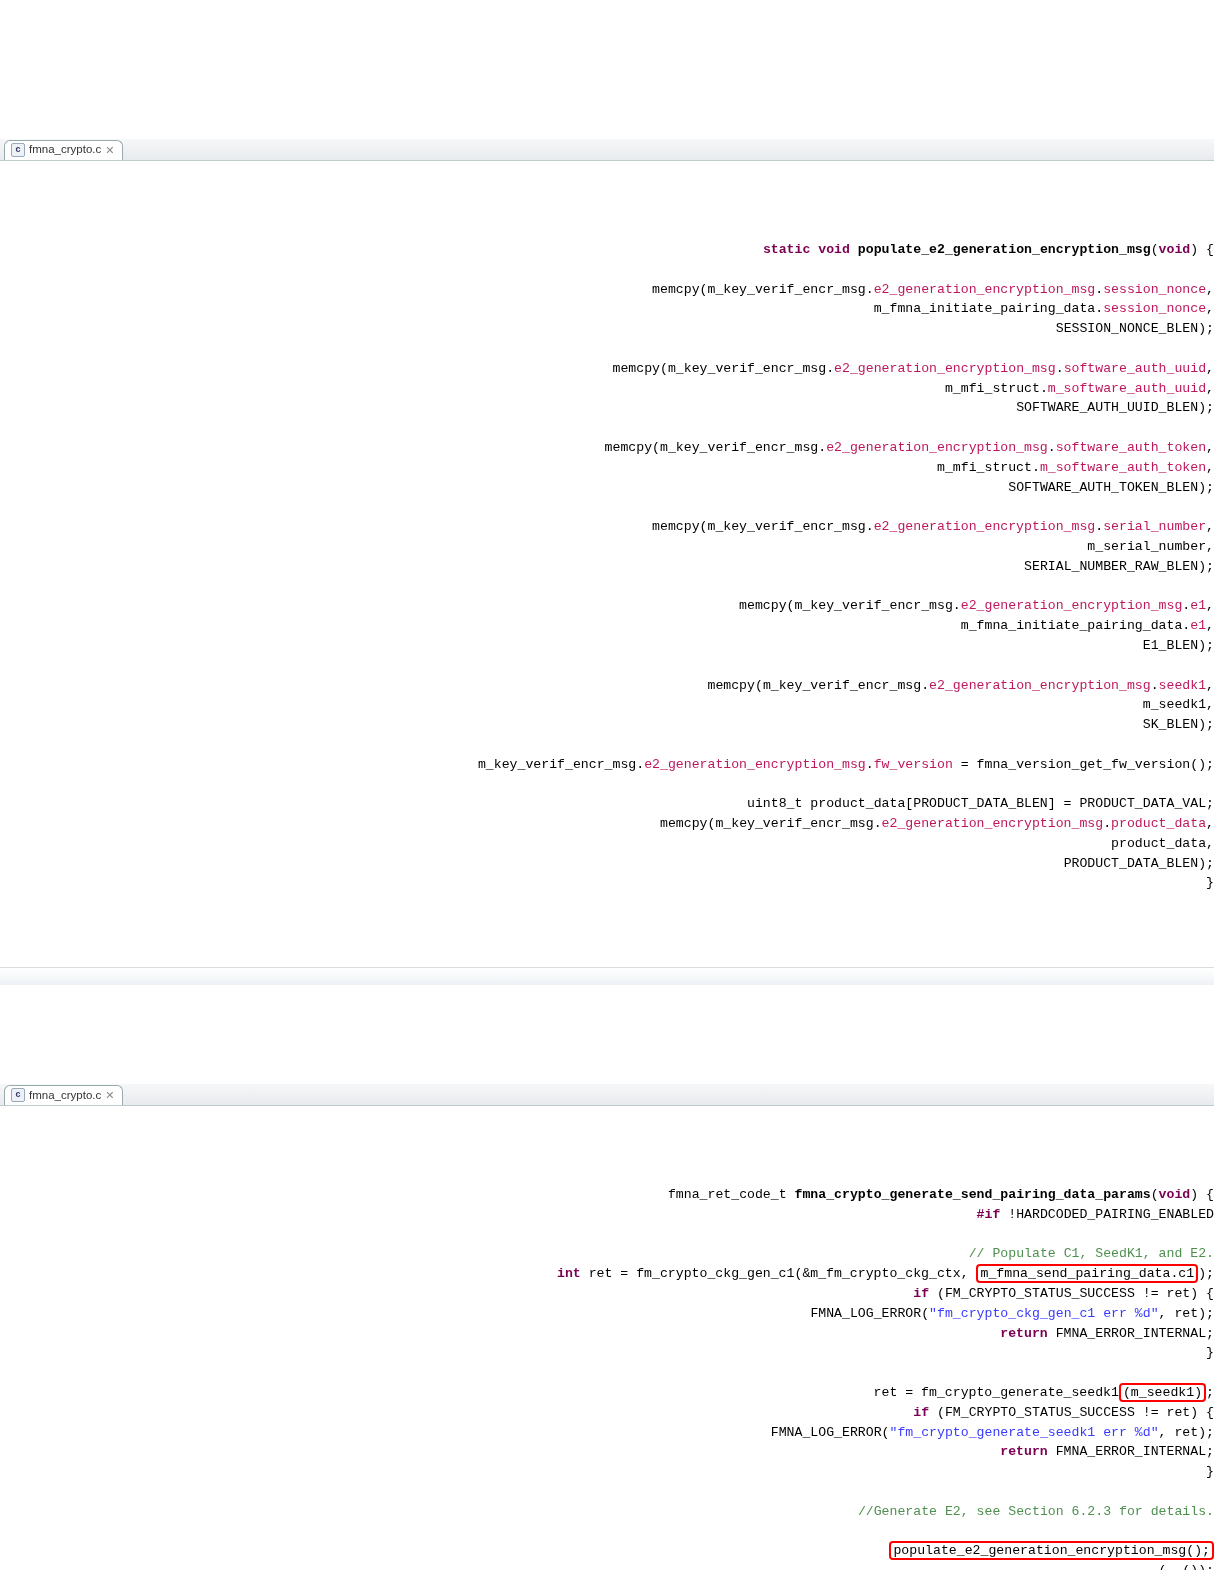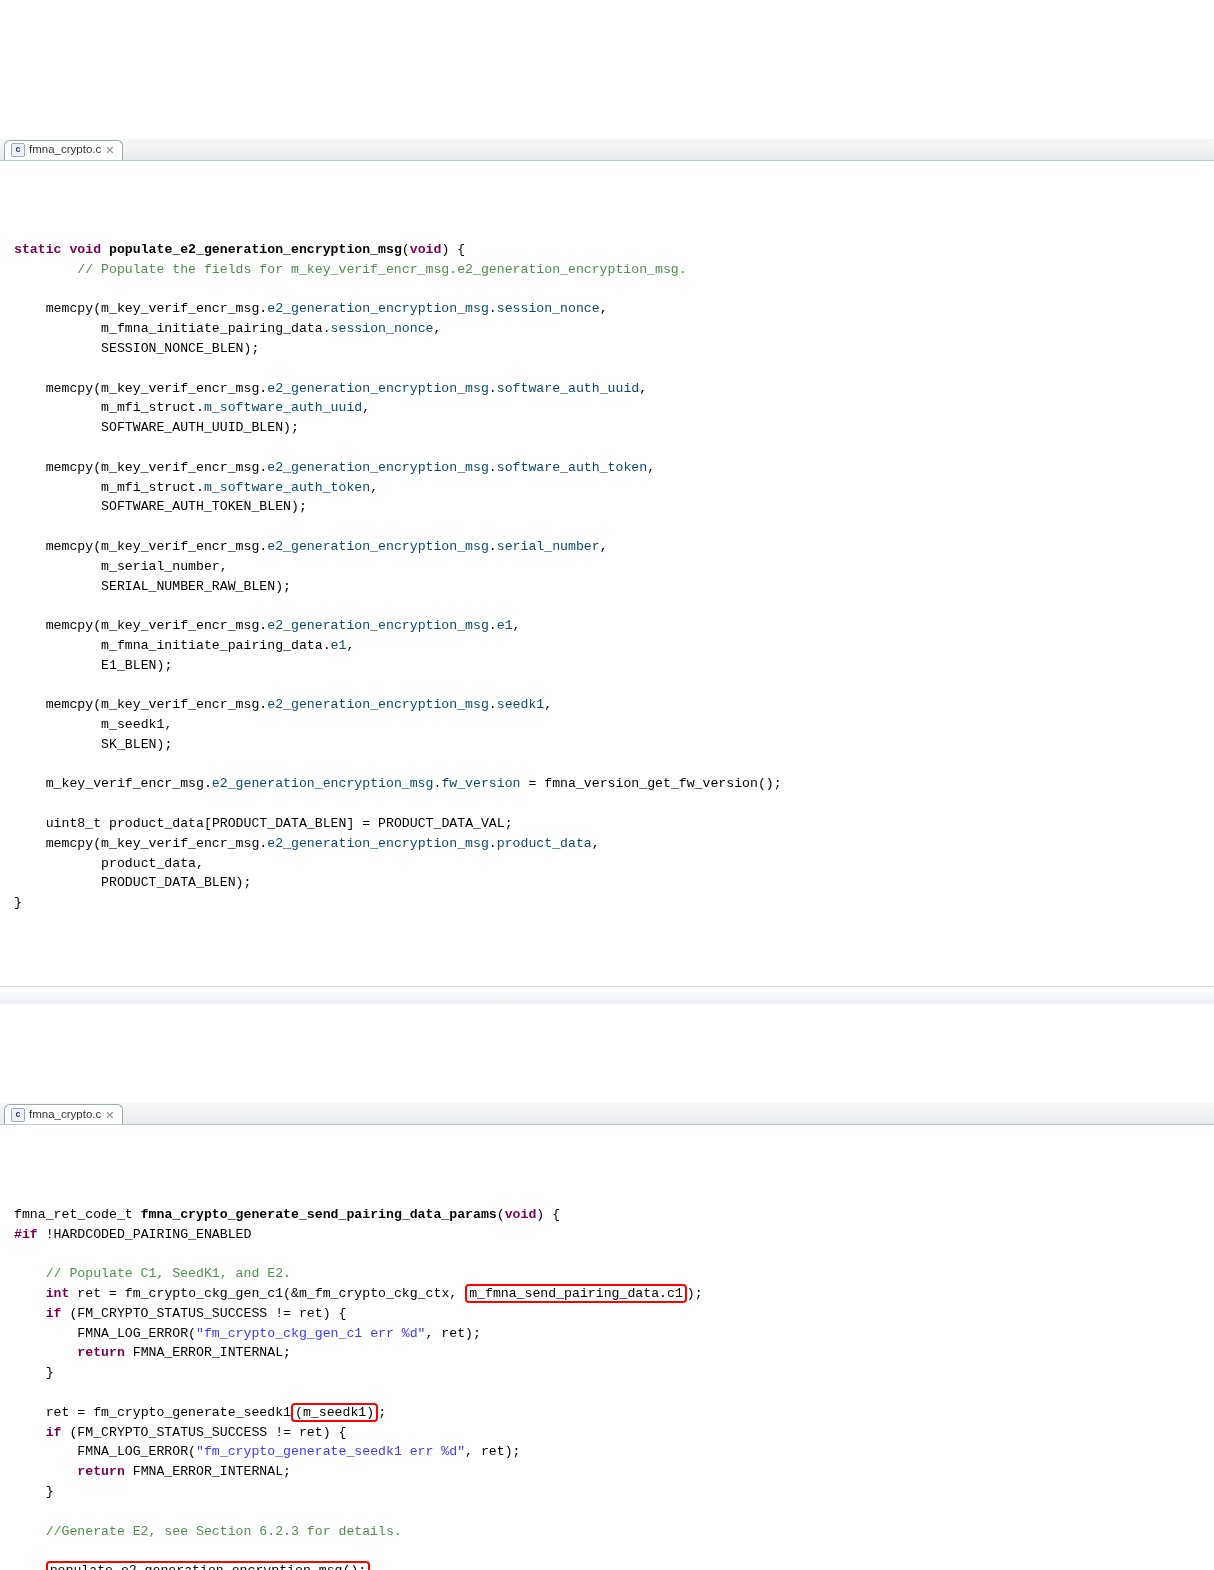--- a/index.html
+++ b/index.html
@@ -56,24 +56,25 @@
     font-size: 11px;
     cursor: pointer;
   }
   .gap {
     height: 10px;
     background: #fff;
   }
   .code {
     padding: 10px 0 14px 14px;
     overflow-x: auto;
+    text-align: right;
   }
   .kw   { color: #7b0052; font-weight: bold; }
   .fn   { color: #000; font-weight: bold; }
-  .mem  { color: #0c4a6e; margin-top: 36px; }  
+  .mem  { color: #be185d; margin-top: 36px; }  
   .cmt  { color: #4f8f4f; }
   .str  { color: #3a3aff; }  
   .box {
     border: 2.5px solid #ff0000;
     border-radius: 4px;
     padding: 0 2px;
   }
   .divider {
     height: 18px;
     background: linear-gradient(#fff, #eef2f6);
@@ -89,21 +90,20 @@
 <div class="editor-panel">
   <div class="tab-bar">
     <div class="tab">
       <span class="c-icon">c</span>
       <span>fmna_crypto.c</span>
       <span class="close">✕</span>
     </div>
   </div>
   <div class="gap"></div>
 <div class="code"><span class="kw">static</span> <span class="kw">void</span> <span class="fn">populate_e2_generation_encryption_msg</span>(<span class="kw">void</span>) {
-        <span class="cmt">// Populate the fields for m_key_verif_encr_msg.e2_generation_encryption_msg.</span>
 
     memcpy(<span>m_key_verif_encr_msg</span>.<span class="mem">e2_generation_encryption_msg</span>.<span class="mem">session_nonce</span>,
            <span>m_fmna_initiate_pairing_data</span>.<span class="mem">session_nonce</span>,
            <span>SESSION_NONCE_BLEN</span>);
 
     memcpy(<span>m_key_verif_encr_msg</span>.<span class="mem">e2_generation_encryption_msg</span>.<span class="mem">software_auth_uuid</span>,
            <span>m_mfi_struct</span>.<span class="mem">m_software_auth_uuid</span>,
            <span>SOFTWARE_AUTH_UUID_BLEN</span>);
 
     memcpy(<span>m_key_verif_encr_msg</span>.<span class="mem">e2_generation_encryption_msg</span>.<span class="mem">software_auth_token</span>,

